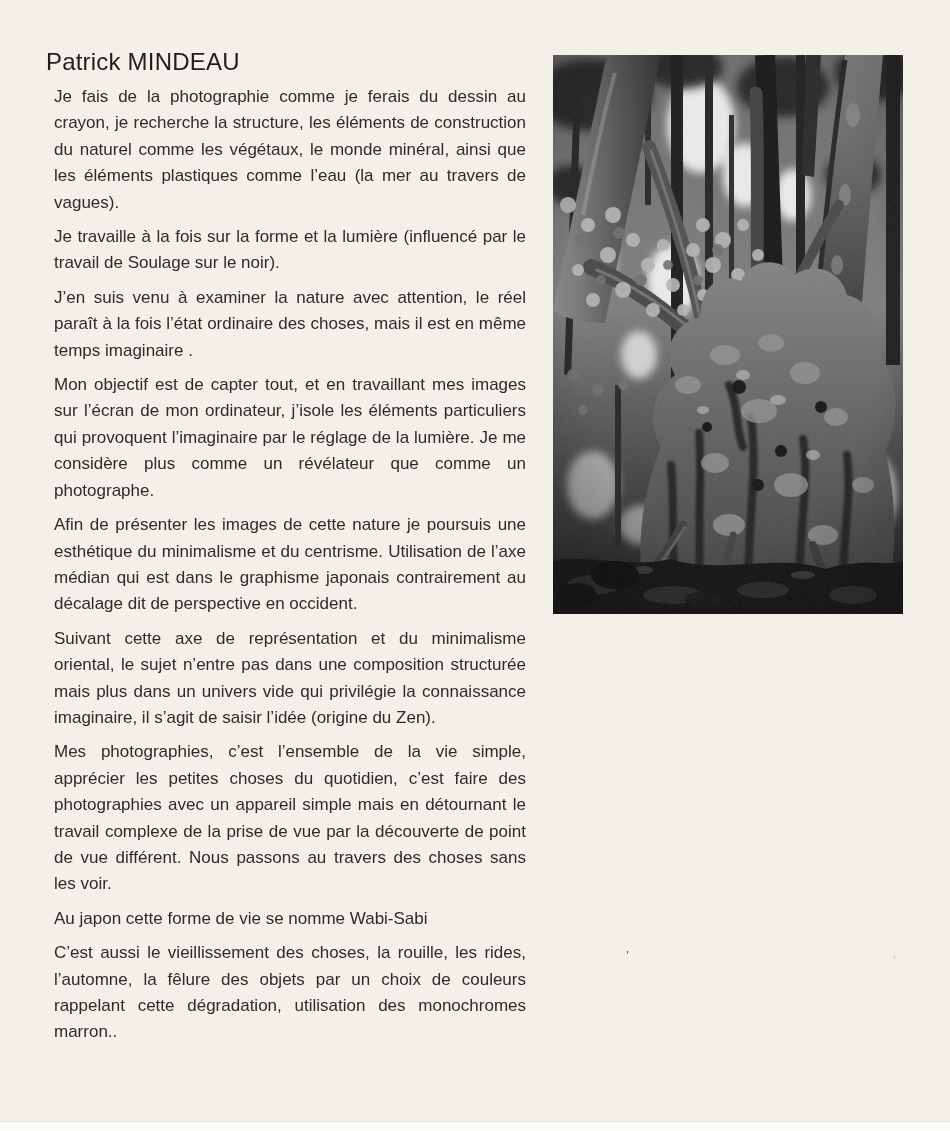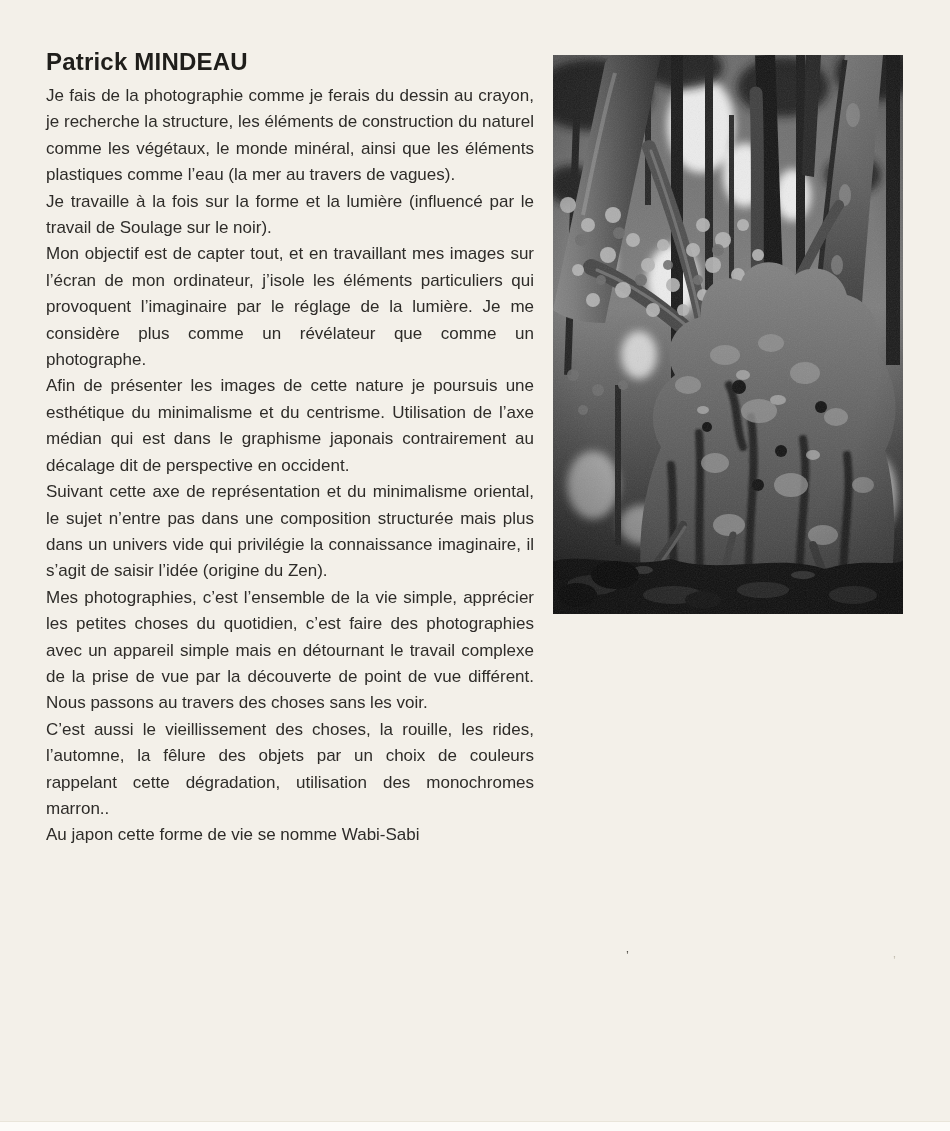--- a/index.html
+++ b/index.html
@@ -14,26 +14,26 @@
     position:absolute;
     left:46px;top:48px;
     width:858px;
     display:flex;
     align-items:flex-start;
   }
   .text-col{width:488px;}
   .page-title{
     margin:0 0 7px 0;
     font-size:24px;
-    font-weight:700;
+    font-weight:400;
     color:#1f1e1b;
     letter-spacing:.2px;
   }
   .text-col p{
-    margin:0;
+    margin:8px;
     font-size:17px;
     line-height:26.4px;
     text-align:justify;
     color:#2e2c29;
     font-weight:500;
   }
   .photo-col{
     margin-left:19px;
     padding-top:7px;
   }
@@ -59,26 +59,27 @@
 <body>
 
 <div class="page">
   <div class="content">
 
     <div class="text-col">
       <h1 class="page-title">Patrick MINDEAU</h1>
       <div>
           <p>Je fais de la photographie comme je ferais du dessin au crayon, je recherche la structure, les éléments de construction du naturel comme les végétaux, le monde minéral, ainsi que les éléments plastiques comme l’eau (la mer au travers de vagues).</p>
           <p>Je travaille à la fois sur la forme et la lumière (influencé par le travail de Soulage sur le noir).</p>
+          <p>J’en suis venu à examiner la nature avec attention, le réel paraît à la fois l’état ordinaire des choses, mais il est en même temps imaginaire .</p>
           <p>Mon objectif est de capter tout, et en travaillant mes images sur l’écran de mon ordinateur, j’isole les éléments particuliers qui provoquent l’imaginaire par le réglage de la lumière. Je me considère plus comme un révélateur que comme un photographe.</p>
           <p>Afin de présenter les images de cette nature je poursuis une esthétique du minimalisme et du centrisme. Utilisation de l’axe médian qui est dans le graphisme japonais contrairement au décalage dit de perspective en occident.</p>
           <p>Suivant cette axe de représentation et du minimalisme oriental, le sujet n’entre pas dans une composition structurée mais plus dans un univers vide qui privilégie la connaissance imaginaire, il s’agit de saisir l’idée (origine du Zen).</p>
           <p>Mes photographies, c’est l’ensemble de la vie simple, apprécier les petites choses du quotidien, c’est faire des photographies avec un appareil simple mais en détournant le travail complexe de la prise de vue par la découverte de point de vue différent. Nous passons au travers des choses sans les voir.</p>
+          <p>Au japon cette forme de vie se nomme Wabi-Sabi</p>
           <p>C’est aussi le vieillissement des choses, la rouille, les rides, l’automne, la fêlure des objets par un choix de couleurs rappelant cette dégradation, utilisation des monochromes marron..</p>
-          <p>Au japon cette forme de vie se nomme Wabi-Sabi</p>
         </div>
     </div>
 
     <figure class="photo-col" style="margin:0 0 0 19px;">
       <div class="photo-frame">
         <svg width="350" height="559" viewBox="0 0 350 559" xmlns="http://www.w3.org/2000/svg" role="img">
           <defs>
             <linearGradient id="bgG" x1="0" y1="0" x2="0" y2="1">
               <stop offset="0" stop-color="#6b6b6b"></stop>
               <stop offset="0.45" stop-color="#7e7e7e"></stop>

